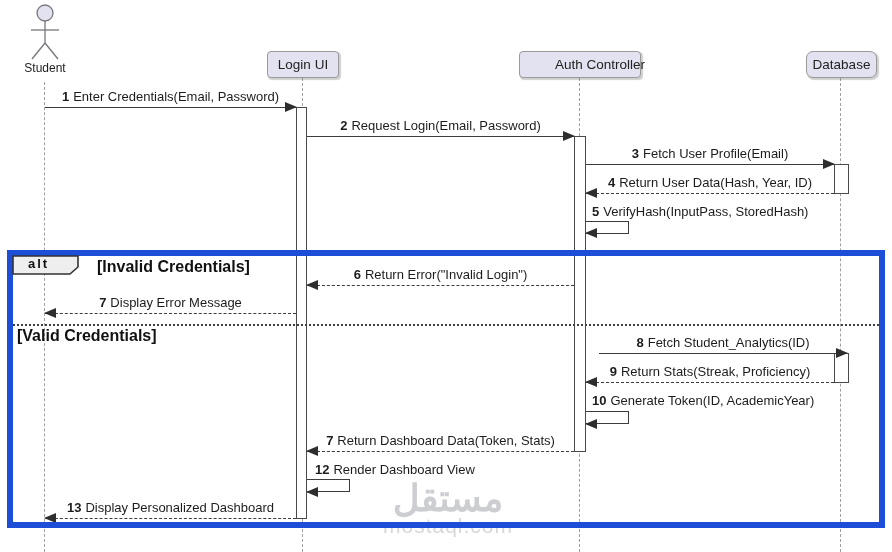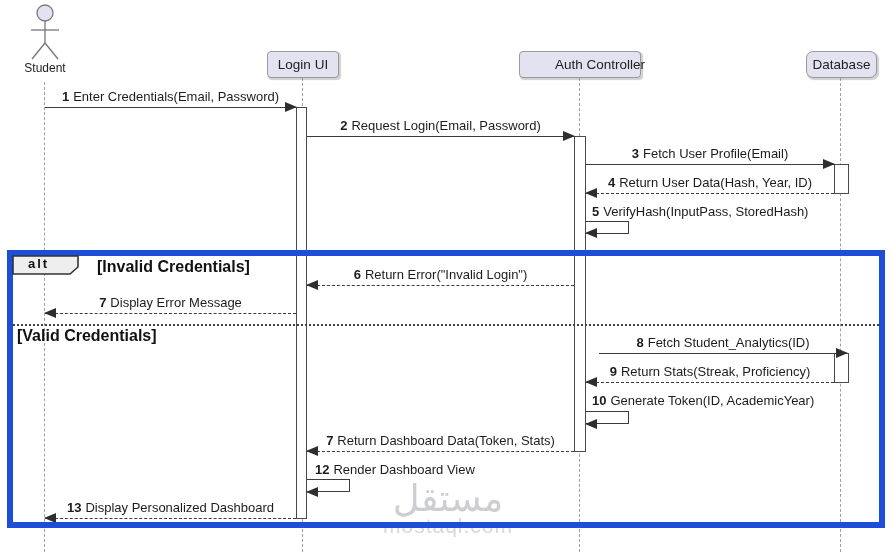--- a/index.html
+++ b/index.html
@@ -37,21 +37,21 @@
   .loop{position:absolute;border:1.4px solid #3c3c3c;border-left:none;box-sizing:border-box;}
   .selfmsg .ah{position:absolute;}
   
   .frame{position:absolute;left:7px;top:250px;width:878px;height:278px;border:6px solid #1d4ed8;box-sizing:border-box;z-index:5;pointer-events:none;}
   .alt-pent{position:absolute;left:-1px;top:-1px;}
   .alt-op{position:absolute;left:15px;top:0px;font-weight:bold;font-size:13px;letter-spacing:2px;color:#111;}
   .guard{position:absolute;font-weight:bold;font-size:16px;color:#111;white-space:nowrap;}
   .divider{position:absolute;left:0;top:68px;width:100%;border-top:2px dotted #3f3f3f;}
   
   .watermark{position:absolute;left:368px;top:480px;width:160px;text-align:center;z-index:0;}
-  .wm-logo{font-size:37px;font-weight:normal;color:#cdced2;line-height:38px;}
+  .wm-logo{font-size:37px;font-weight:bold;color:#cdced2;line-height:38px;}
   .wm-site{font-size:21px;color:#d7d7d7;letter-spacing:1px;margin-top:-4px;}
 </style>
 </head>
 <body>
 
 <div id="stage">
 
   <div class="watermark">
     <div class="wm-logo">مستقل</div>
     <div class="wm-site">mostaql.com</div>

